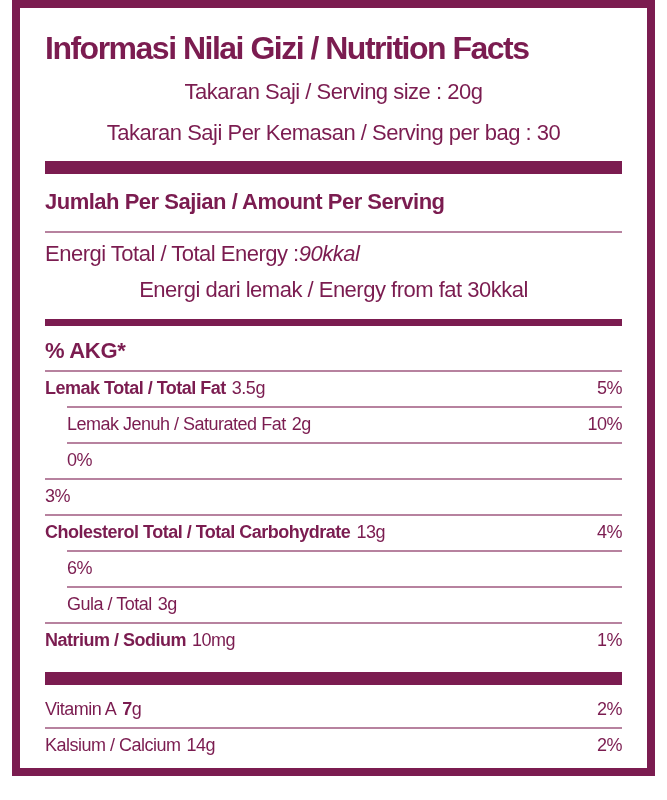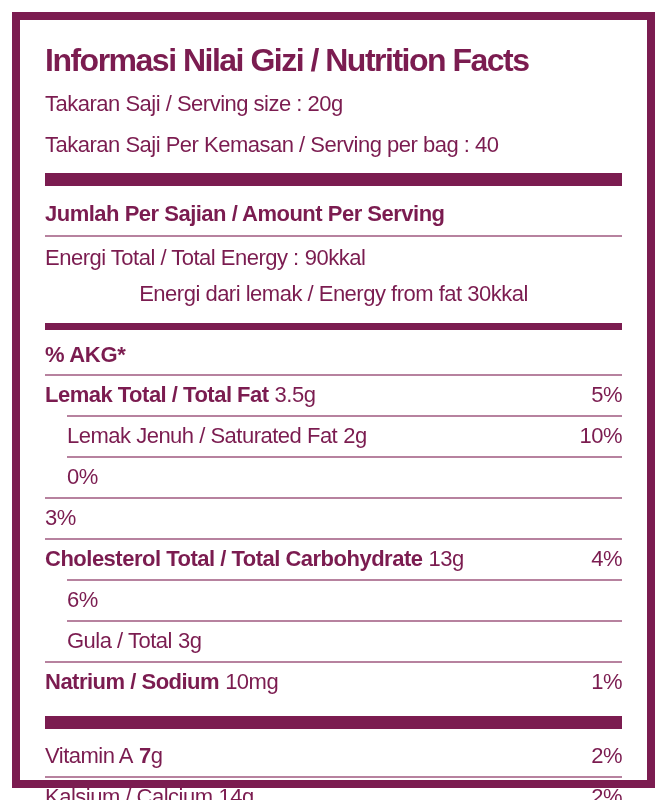--- a/index.html
+++ b/index.html
@@ -3,69 +3,69 @@
 <meta charset="utf-8">
 <style>
   html,body{margin:0;padding:0;background:#ffffff;}
   body{
     width:667px;height:800px;position:relative;overflow:hidden;
     font-family:"Liberation Sans",sans-serif;
     color:#7B1C50;
     -webkit-font-smoothing:antialiased;
   }
   .frame{
-    position:absolute;top:12px;left:12px;width:643px;height:776px;
+    position:absolute;top:0;left:12px;width:643px;height:776px;
     box-sizing:border-box;border:8px solid #7B1C50;
     padding:12px 25px 0 25px;
   }
   .title{
     font-size:32px;font-weight:bold;letter-spacing:-1.5px;
     margin:10px 0 12px 0;white-space:nowrap;
   }
   .serving-line{
-    font-size:22px;letter-spacing:-0.5px;margin:0 0 15px 0;
+    font-size:22px;letter-spacing:-0.5px;margin:0 0 15px 0;text-align:center;
   }
   .bar-thick{height:13px;background:#7B1C50;margin:14px 0 8px 0;}
   .bar-med{height:7px;background:#7B1C50;margin:8px 0 4px 0;}
   .divider{border-bottom:2px solid rgba(123,28,80,0.55);}
   .divider.indent{margin-left:22px;}
   .heading-row{
     font-size:22px;font-weight:bold;letter-spacing:-0.5px;
-    padding:7px 0 8px 0;
+    padding:7px 0 16px 0;
   }
   .energy-row{
     font-size:22px;letter-spacing:-0.5px;padding:8px 0 4px 0;
   }
   .energy-row .b{font-weight:normal;}
-  .energy-row .val{margin-left:6px;}
+  .energy-row .val{font-style:italic;}
   .energy-fat{
     font-size:22px;letter-spacing:-0.5px;text-align:center;padding:6px 0 8px 0;
   }
   .akg-header{
     font-size:22px;font-weight:bold;letter-spacing:-0.3px;
     text-align:left;padding:8px 0 6px 0;
   }
   .row{
     display:flex;justify-content:space-between;align-items:baseline;
-    font-size:22px;letter-spacing:-0.5px;padding:6px 0 7px 0;gap:34px;
+    font-size:18px;letter-spacing:-0.5px;padding:6px 0 7px 0;gap:34px;
   }
   .row.indent{padding-left:22px;}
   .row .label .b{font-weight:bold;}
   .row .val{margin-left:6px;}
   .row .dv{text-align:right;}
 </style>
 </head>
 <body>
 
 <div class="frame">
 
   <div class="title">Informasi Nilai Gizi / Nutrition Facts</div>
 
   <div class="serving-line">Takaran Saji / Serving size : 20g</div>
-  <div class="serving-line">Takaran Saji Per Kemasan / Serving per bag : 40</div>
+  <div class="serving-line">Takaran Saji Per Kemasan / Serving per bag : 30</div>
 
   <div class="bar-thick"></div>
 
   <div class="heading-row">Jumlah Per Sajian / Amount Per Serving</div>
   <div class="divider"></div>
 
   <div class="energy-row">
     <span class="b">Energi Total / Total Energy :</span><span class="val">90kkal</span>
   </div>
   <div class="energy-fat">Energi dari lemak / Energy from fat 30kkal</div>

